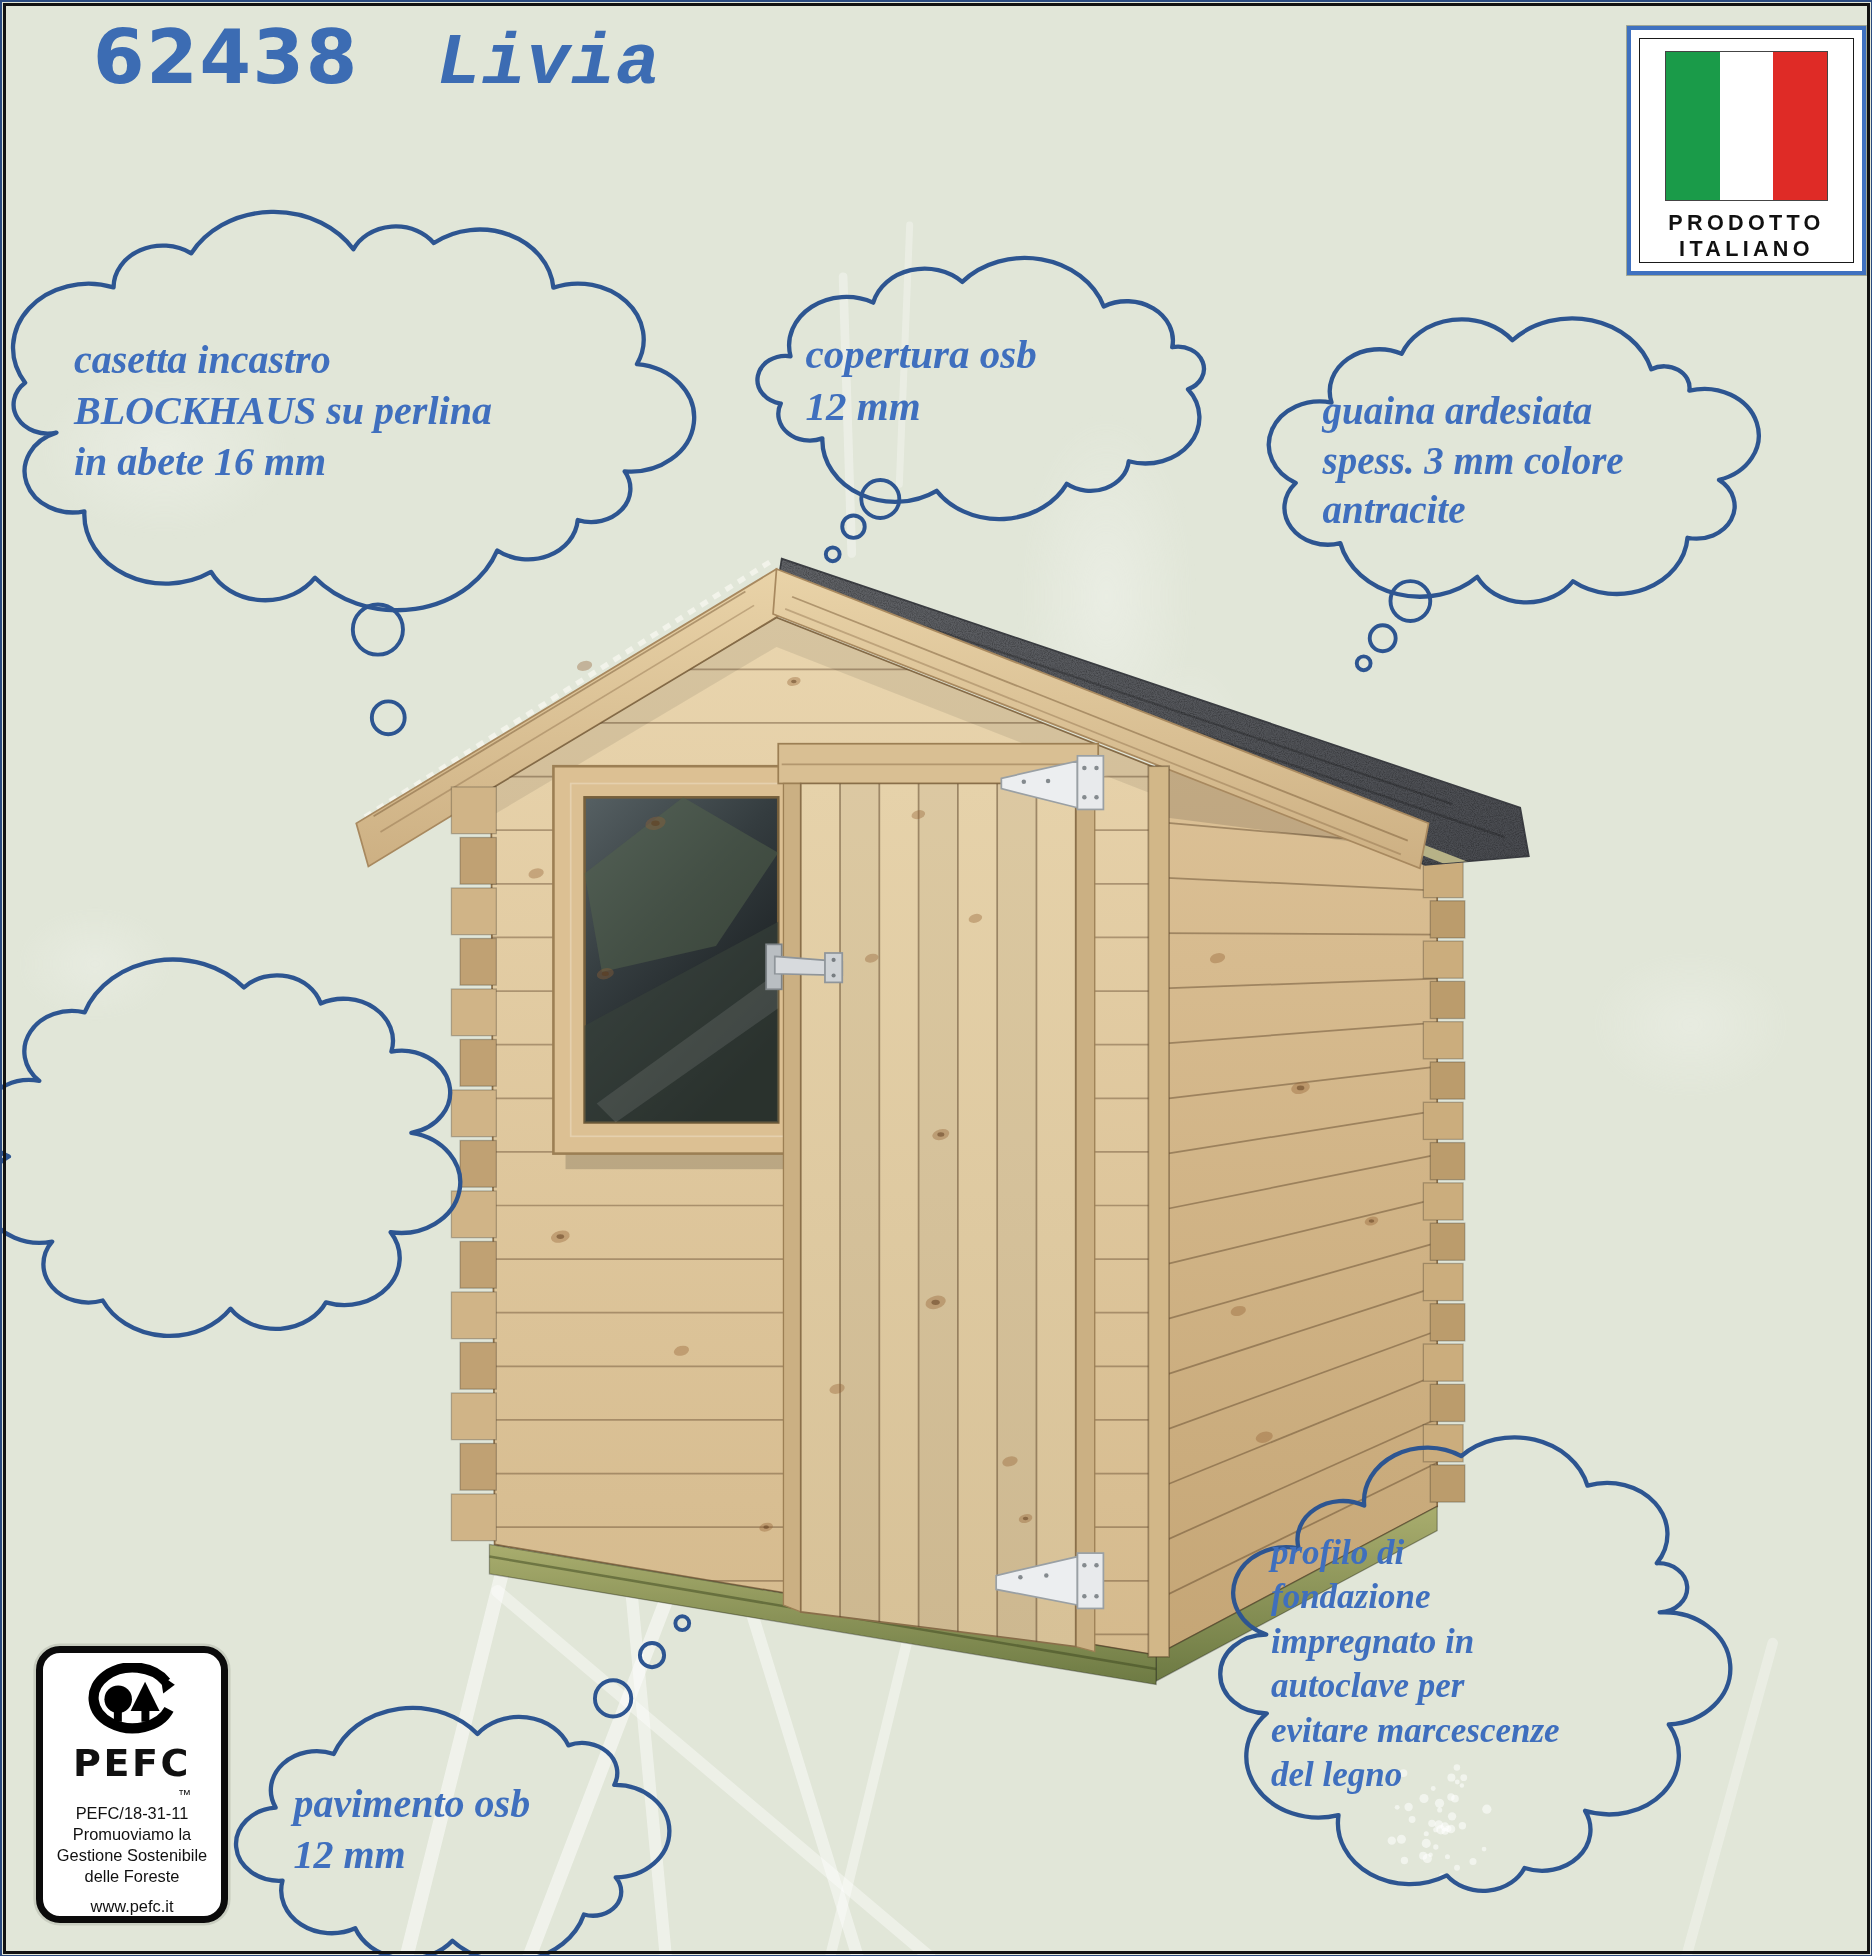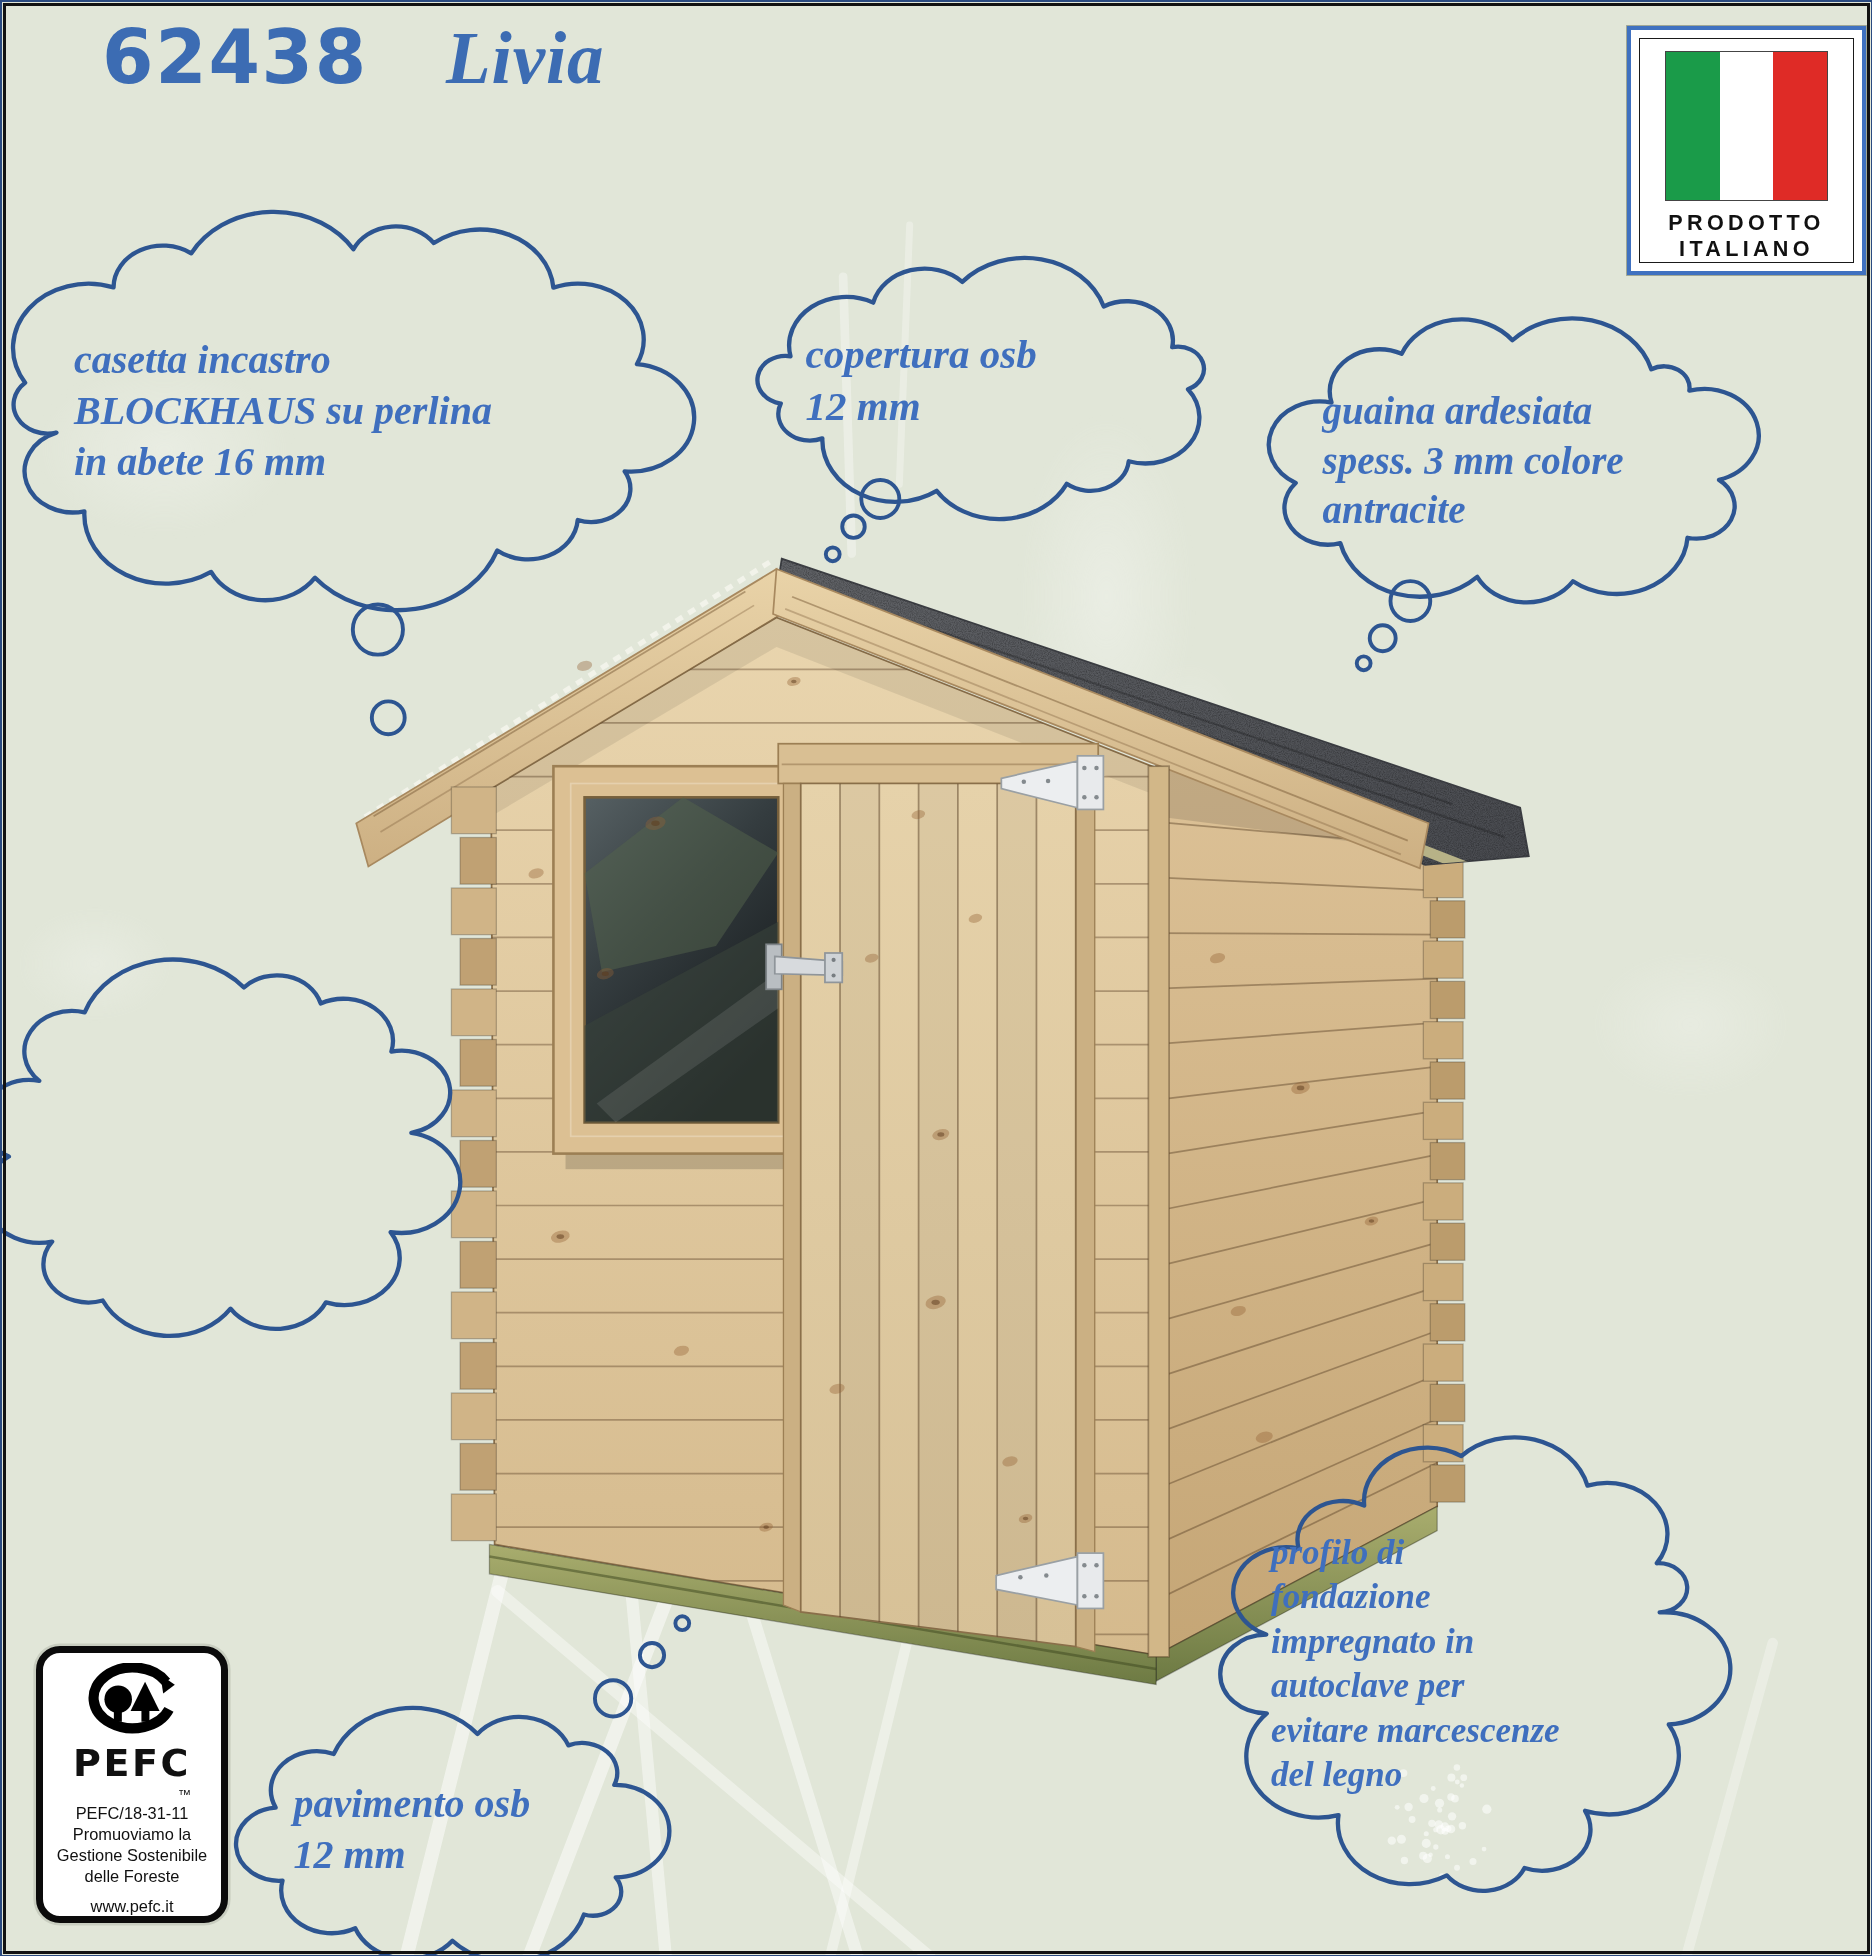--- a/index.html
+++ b/index.html
@@ -2,25 +2,25 @@
 <html style="font-size:14px"><head>
 <meta charset="utf-8">
 <style>
   html,body{margin:0;padding:0;background:#777;}
   .page{position:relative;width:1873px;height:1957px;background:#e1e6d8;overflow:hidden;
         font-family:"Liberation Sans",sans-serif;}
   .border-outer{position:absolute;inset:0;border:2.6px solid #2a4a80;pointer-events:none;z-index:50;}
   .border-inner{position:absolute;inset:2.6px;border:3.5px solid #121212;pointer-events:none;z-index:50;}
   svg.layer{position:absolute;left:0;top:0;width:1873px;height:1957px;}
   
-  .title-wrap{position:absolute;left:102px;top:14px;z-index:10;display:flex;gap:78px;align-items:baseline;}
+  .title-wrap{position:absolute;left:93px;top:14px;z-index:10;display:flex;gap:78px;align-items:baseline;}
   .title-code{font-size:74px;font-weight:bold;color:#3c6cb3;letter-spacing:1.7px;
               font-family:"DejaVu Sans","Liberation Sans",sans-serif;}
   .title-name{font-size:73px;font-weight:bold;font-style:italic;color:#3c6cb3;letter-spacing:0.9px;
-              font-family:Liberation Serif, serif;}
+              font-family:Liberation Mono, monospace;}
   
   .badge{position:absolute;left:1627px;top:26px;width:239px;height:249px;background:#fff;
          border:4.3px solid #3f71c0;box-sizing:border-box;z-index:10;box-shadow:0 0 0 0.9px #9aa08e;}
   .badge-inner{position:absolute;inset:7.8px;border:1.7px solid #1a1a1a;display:flex;flex-direction:column;
                align-items:center;justify-content:flex-end;}
   .flag{margin-top:12px;width:163px;height:157px;display:flex;border:0.9px solid #444;box-sizing:border-box;}
   .flag>div{flex:1;}
   .badge-text{margin-top:8.6px;text-align:center;font-weight:bold;color:#111;font-size:21.6px;
               letter-spacing:4.3px;line-height:1.22;}
   

